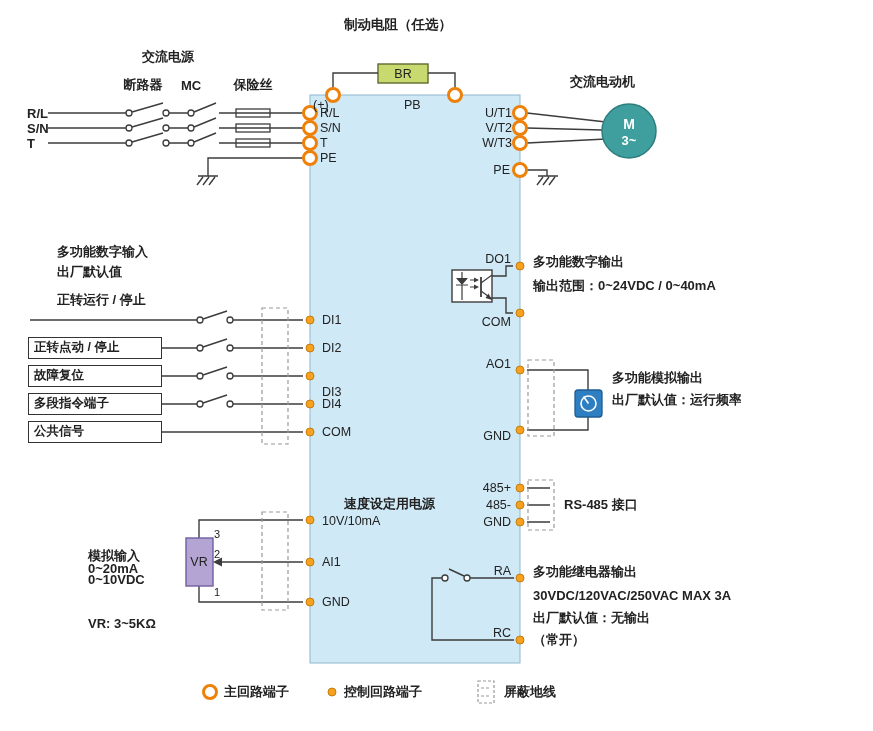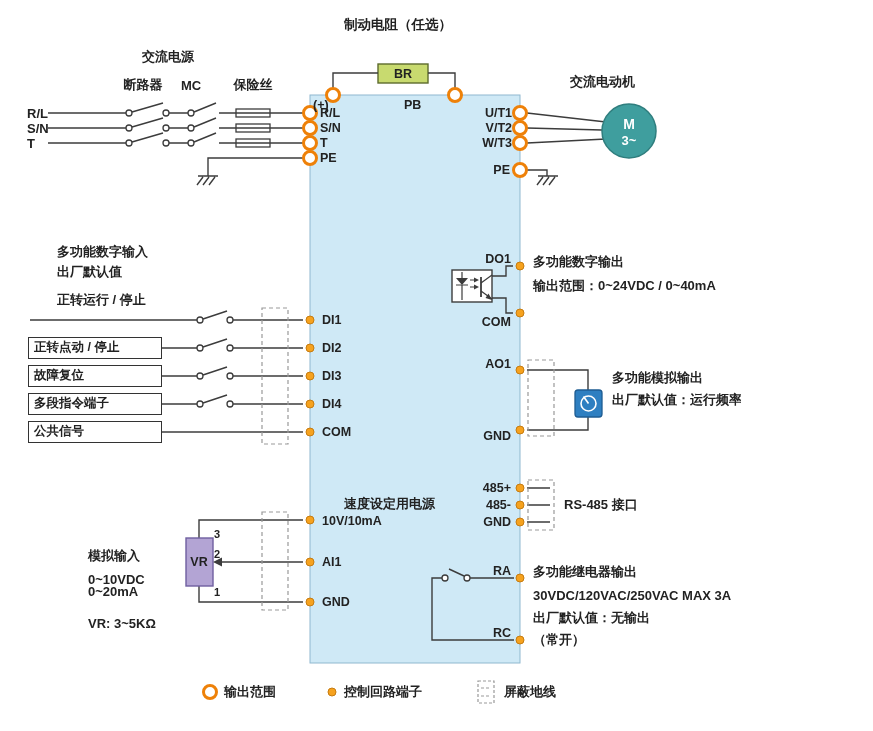--- a/index.html
+++ b/index.html
@@ -1,21 +1,21 @@
 <!DOCTYPE html>
 <html><head>
 <meta charset="utf-8">
 <style>
   html,body { margin:0; padding:0; background:#fff; }
   .stage { position:relative; width:741px; height:731px; background:#ffffff; overflow:hidden;
            font-family:"Liberation Sans","DejaVu Sans",sans-serif; }
   .stage svg { position:absolute; left:0; top:0; }
   .lbl { position:absolute; transform:translate(0,-50%); font:700 13px "Liberation Sans","DejaVu Sans",sans-serif;
          color:#222; white-space:nowrap; }
-  .lbl.n { font-weight:700; font-size:12.5px; }
+  .lbl.n { font-weight:400; font-size:12.5px; }
   .lbl.r { transform:translate(-100%,-50%); }
   .lbl.c { transform:translate(-50%,-50%); }
   .lbl.w { color:#fff; }
   .lbl.s { font-size:11px; }
   .lbl.t { font-size:13.5px; }
   .lbl.m14 { font-size:14px; font-weight:700; }
   .dibox { position:absolute; left:28px; width:134px; height:22px; transform:translate(0,-50%);
            border:1.4px solid #333; background:#fff; box-sizing:border-box; padding:0 5px;
            font:700 12.5px/19px "Liberation Sans","DejaVu Sans",sans-serif; color:#222; white-space:nowrap; }
 </style>
@@ -205,21 +205,21 @@
   <div class="lbl" style="left:57px;top:300px">正转运行 / 停止</div>
 
   <div class="dibox" style="top:376px">故障复位</div>
   <div class="dibox" style="top:348px">正转点动 / 停止</div>
   <div class="dibox" style="top:432px">公共信号</div>
   <div class="dibox" style="top:404px">多段指令端子</div>
 
 
   <div class="lbl n" style="left:322px;top:320px">DI1</div>
   <div class="lbl n" style="left:322px;top:348px">DI2</div>
-  <div class="lbl n" style="left:322px;top:376px">DI3</div>
+  <div class="lbl n" style="left:322px;top:392px">DI3</div>
   <div class="lbl n" style="left:322px;top:404px">DI4</div>
   <div class="lbl n" style="left:322px;top:432px">COM</div>
 
   <div class="lbl n r" style="left:511px;top:259px">DO1</div>
   <div class="lbl n r" style="left:511px;top:322px">COM</div>
   <div class="lbl" style="left:533px;top:262px">多功能数字输出</div>
   <div class="lbl" style="left:533px;top:286px">输出范围：0~24VDC / 0~40mA</div>
 
   <div class="lbl n r" style="left:511px;top:364px">AO1</div>
   <div class="lbl n r" style="left:511px;top:436px">GND</div>
@@ -241,20 +241,20 @@
   <div class="lbl" style="left:344px;top:504px">速度设定用电源</div>
   <div class="lbl n" style="left:322px;top:521px">10V/10mA</div>
   <div class="lbl n" style="left:322px;top:562px">AI1</div>
   <div class="lbl n" style="left:322px;top:602px">GND</div>
   <div class="lbl n c" style="left:199px;top:562px">VR</div>
   <div class="lbl n s c" style="left:217px;top:534px">3</div>
   <div class="lbl n s c" style="left:217px;top:554px">2</div>
   <div class="lbl n s c" style="left:217px;top:592px">1</div>
   <div class="lbl" style="left:88px;top:556px">模拟输入</div>
   <div class="lbl" style="left:88px;top:579px">0~10VDC</div>
-  <div class="lbl" style="left:88px;top:591px">0~20mA</div>
+  <div class="lbl" style="left:88px;top:568px">0~20mA</div>
   <div class="lbl" style="left:88px;top:623px">VR: 3~5KΩ</div>
 
-  <div class="lbl" style="left:224px;top:692px">输出范围</div>
+  <div class="lbl" style="left:224px;top:692px">主回路端子</div>
   <div class="lbl" style="left:344px;top:692px">控制回路端子</div>
   <div class="lbl" style="left:504px;top:692px">屏蔽地线</div>
 
 </div>
 
 </body></html>

